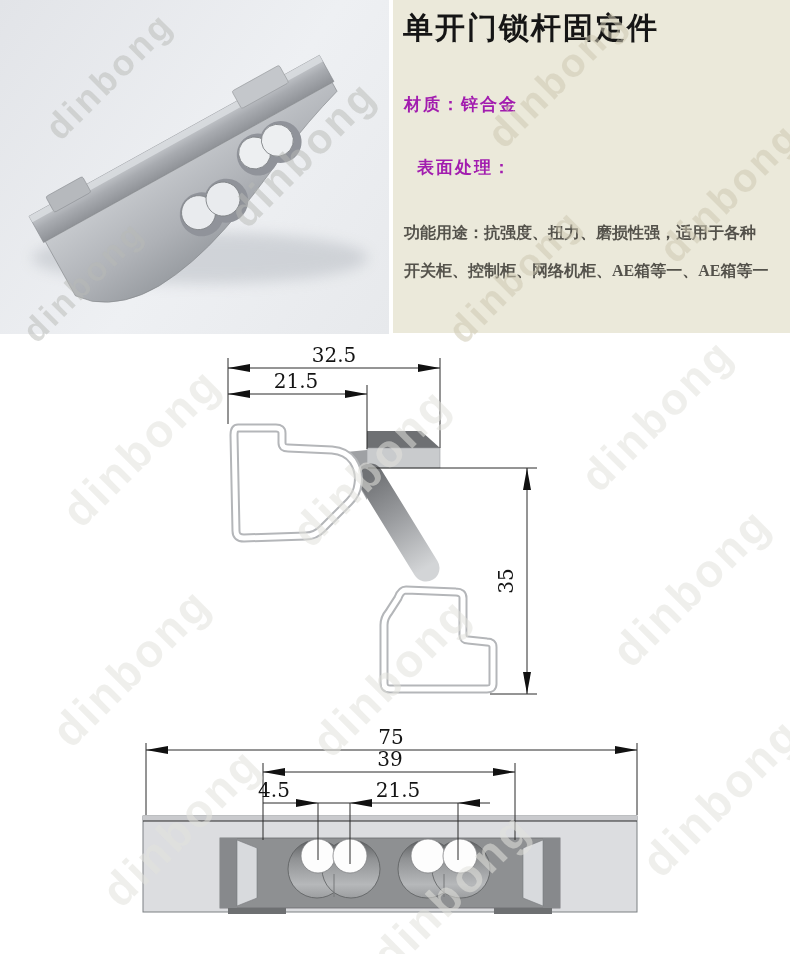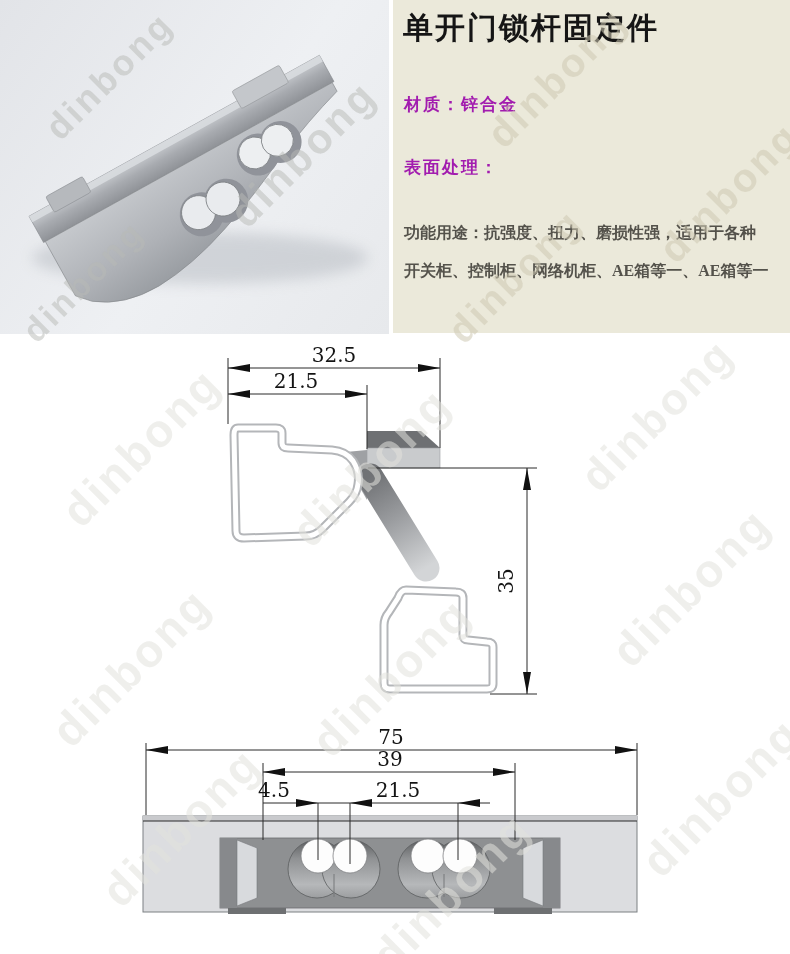--- a/index.html
+++ b/index.html
@@ -10,21 +10,21 @@
          background:linear-gradient(125deg,#e2e4e8 0%,#eef0f3 55%,#e7e9ec 100%);}
   .photo svg{position:absolute;left:0;top:0;}
   .info{position:absolute;left:393px;top:0;width:397px;height:333px;background:#ebe9da;}
   .title{position:absolute;left:10px;top:8px;font-size:30px;font-weight:700;
          letter-spacing:2px;color:#151515;white-space:nowrap;}
   .spec{position:absolute;left:11px;font-size:17px;font-weight:700;color:#a21caf;
         letter-spacing:2px;white-space:nowrap;}
   .feat{position:absolute;left:11px;font-size:16px;font-weight:700;color:#54524b;
         letter-spacing:0;white-space:nowrap;font-family:Liberation Serif, serif;}
   .t-material{top:93px;}
-  .t-surface{top:156px;}
+  .t-surface{top:156px;margin-left:13px;}
   .t-f1{top:223px;}
   .t-f2{top:261px;}
   .t-f3{top:299px;}
   
   .drawings{position:absolute;left:0;top:0;width:790px;height:954px;}
   .dim{font-family:"DejaVu Serif","Liberation Serif",serif;font-size:20px;fill:#141414;}
   .dl{stroke:#2b2b2b;stroke-width:1;fill:none;}
   .ar{fill:#111;stroke:none;}
   
   .wm{position:absolute;font-family:"Liberation Sans",sans-serif;font-weight:700;

